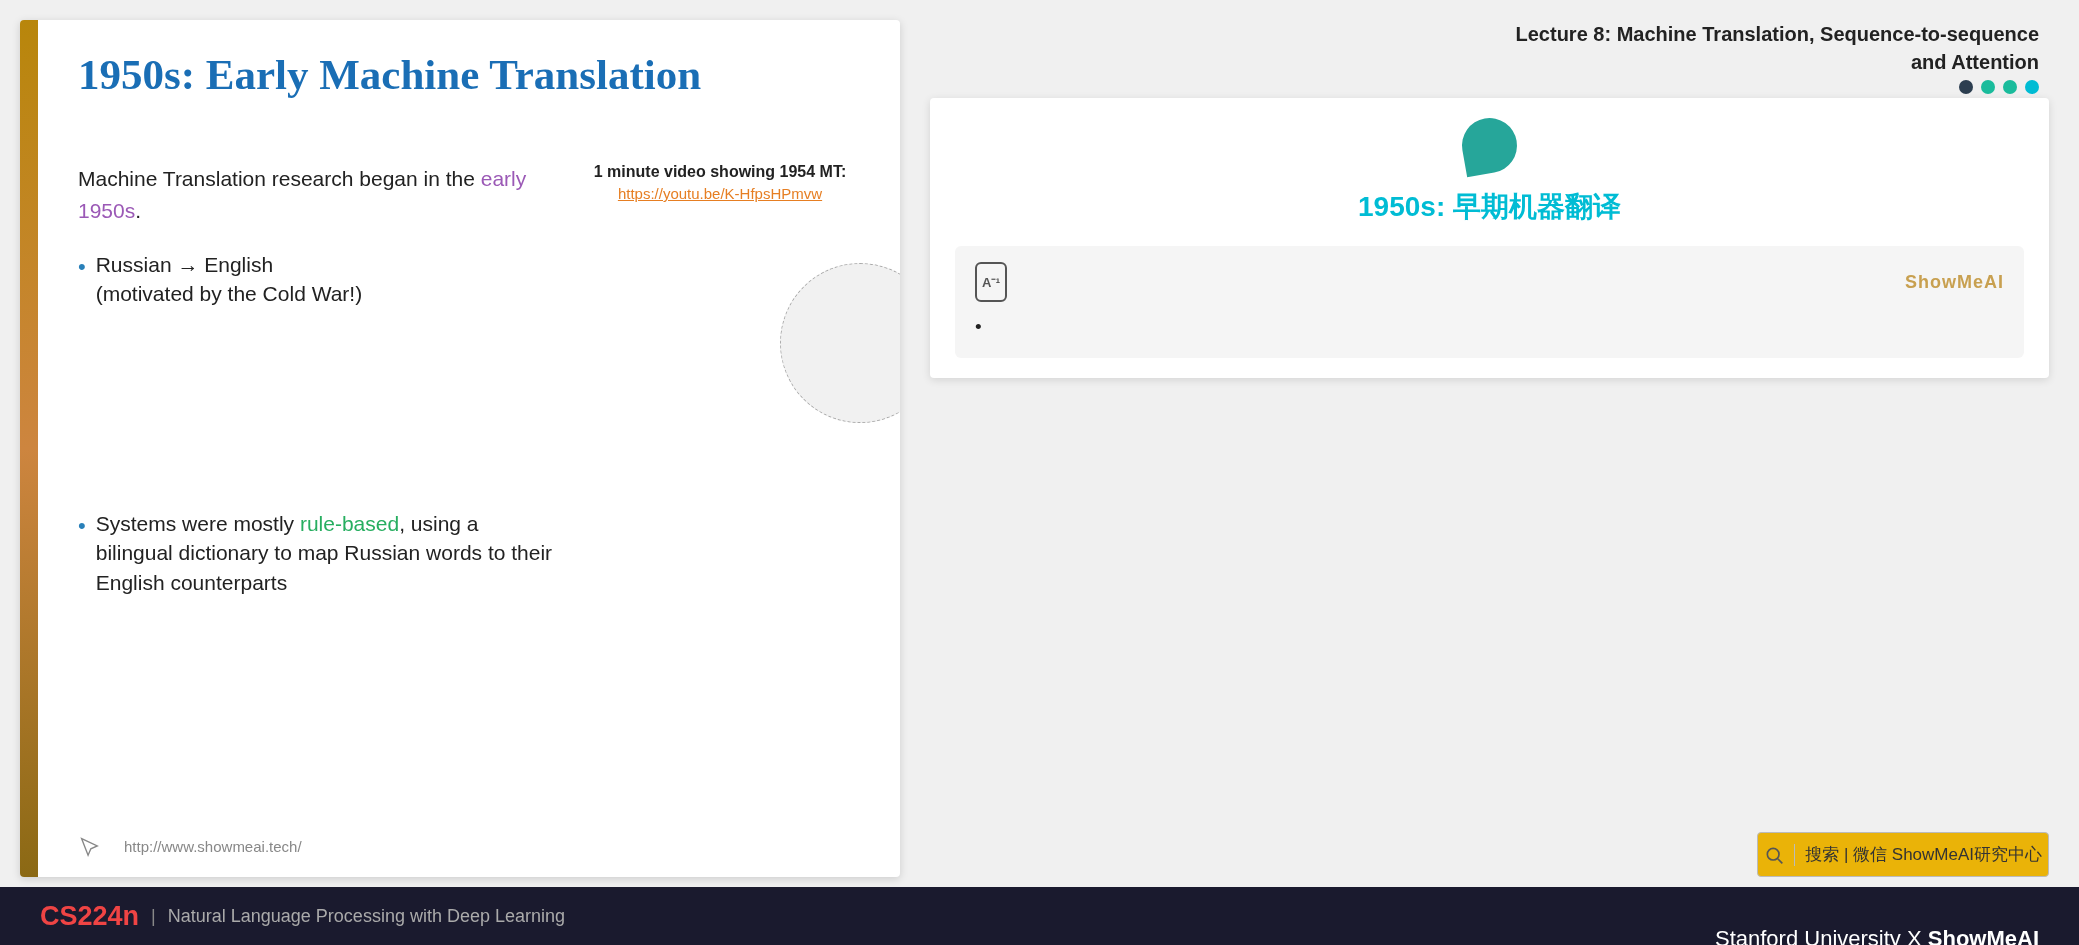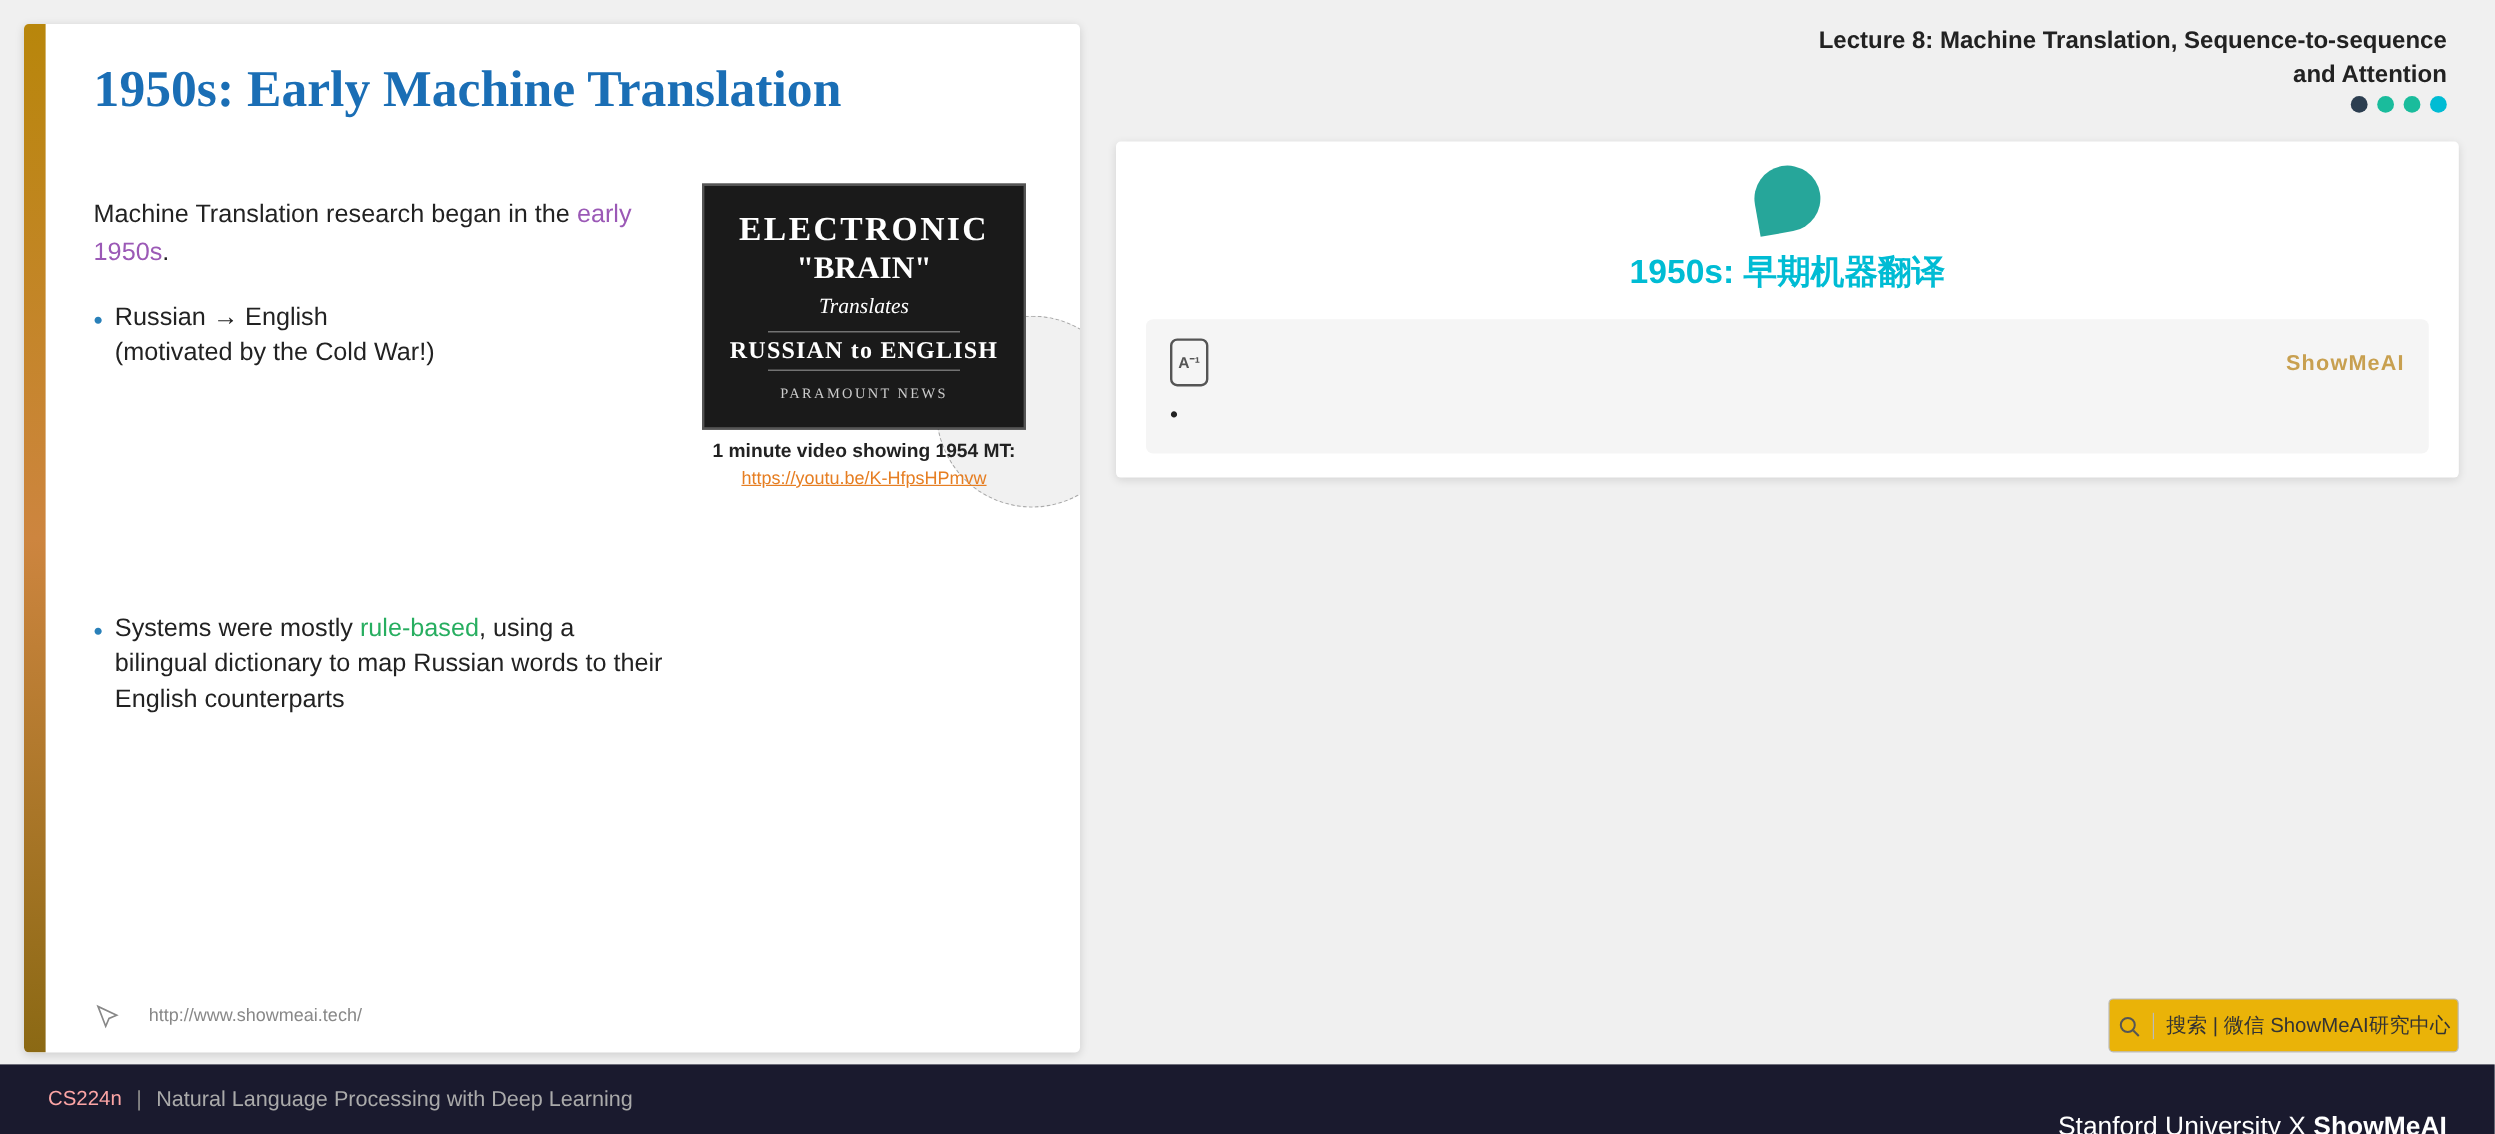--- a/index.html
+++ b/index.html
@@ -211,21 +211,21 @@
       padding-top: 20px;
       color: #888;
       font-size: 15px;
     }
 
     
     .right-panel {
       flex: 1;
       display: flex;
       flex-direction: column;
-      gap: 24px;
+      gap: 4px;
     }
 
     .lecture-header {
       text-align: right;
       padding-right: 10px;
     }
 
     .lecture-title-text {
       font-size: 20px;
       font-weight: bold;
@@ -365,23 +365,23 @@
       flex-shrink: 0;
     }
 
     .footer-left {
       display: flex;
       align-items: center;
       gap: 12px;
     }
 
     .footer-cs224n {
-      font-size: 17px;
-      font-weight: normal;
-      color: #fca5a5;
+      font-size: 27px;
+      font-weight: bold;
+      color: #ef4444;
     }
 
     .footer-separator {
       color: #888;
       font-size: 18px;
     }
 
     .footer-subtitle {
       font-size: 18px;
       color: #aaa;
@@ -441,29 +441,20 @@
                 <span>Systems were mostly </span><span class="highlight-green">rule-based</span><span>, using a bilingual dictionary to map Russian words to their English counterparts</span>
               </span>
             </li>
           </ul>
         </div>
 
         <div style="position: relative; width: 280px; flex-shrink: 0;">
           <div class="circle-highlight"></div>
 
           <div class="video-section">
-            <div class="video-thumbnail">
-              <span class="video-text-top">ELECTRONIC</span>
-              <span class="video-text-quote">"BRAIN"</span>
-              <span class="video-text-translates">Translates</span>
-              <div class="horizontal-line"></div>
-              <span class="video-text-russian">RUSSIAN to ENGLISH</span>
-              <div class="horizontal-line"></div>
-              <span class="video-text-paramount">PARAMOUNT NEWS</span>
-            </div>
             <p class="video-caption">1 minute video showing 1954 MT:</p>
             <a class="video-link">https://youtu.be/K-HfpsHPmvw</a>
           </div>
         </div>
       </div>
 
       <div class="bottom-url">
         <svg width="22" height="22" viewBox="0 0 24 24" fill="none" stroke="#888" stroke-width="1.5">
           <path d="M4 4l7 18 3-7 7-3z"></path>
         </svg>

